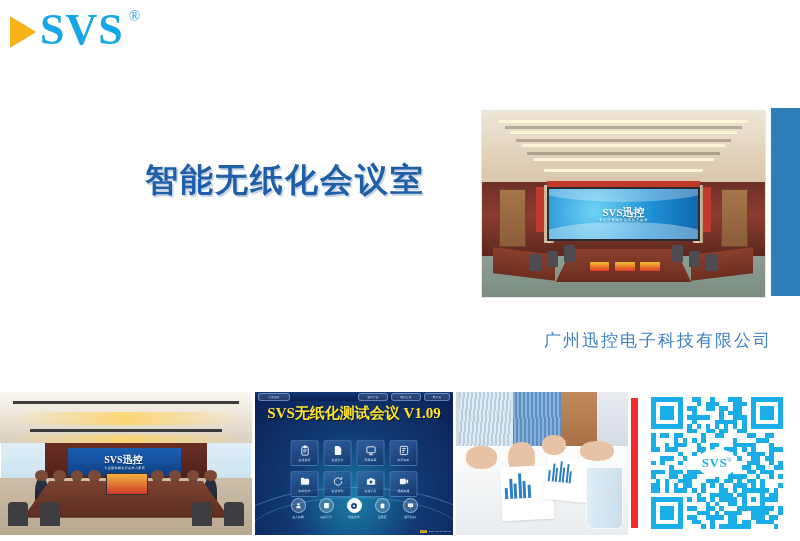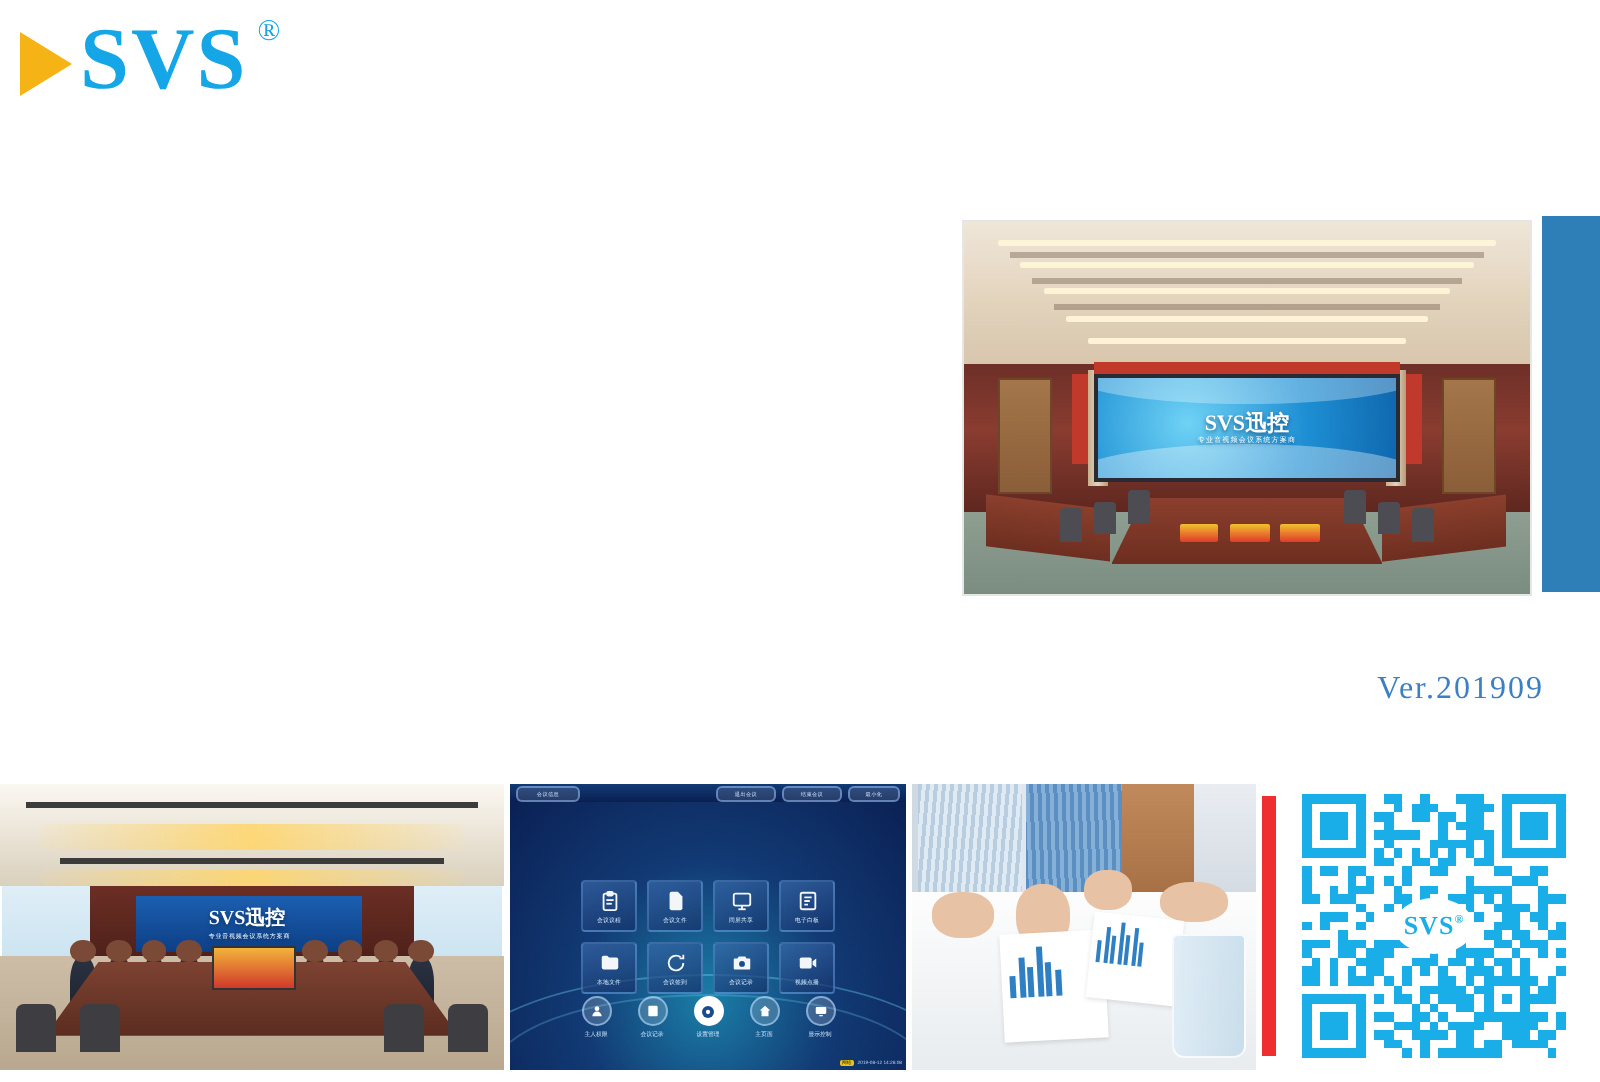--- a/index.html
+++ b/index.html
@@ -225,24 +225,25 @@
 
   <div class="logo">
     <span class="logo-tri"></span>
     <span class="logo-word">SVS</span>
     <span class="logo-reg">®</span>
   </div>
 
   <div class="accent-bar"></div>
 
   <div class="title-block">
+    <div class="title-line">智能无纸化会议室</div>
   </div>
 
   <div class="company-block">
-    <div class="company-ver">Ver.201909</div>
+    <div class="company-name">广州迅控电子科技有限公司</div>
   </div>
 
   <div class="hero">
     <div class="ceiling"></div>
     <div class="ceil-slat" style="left:6%;top:5%;width:88%;"></div>
     <div class="ceil-slat" style="left:10%;top:11%;width:80%;"></div>
     <div class="ceil-dark" style="left:8%;top:8%;width:84%;"></div>
     <div class="ceil-slat" style="left:14%;top:18%;width:72%;"></div>
     <div class="ceil-dark" style="left:12%;top:15%;width:76%;"></div>
     <div class="ceil-slat" style="left:18%;top:25%;width:64%;"></div>
@@ -338,20 +339,21 @@
 
       <div class="ui-top">
         <div class="pill" style="width:26px;">会议信息</div>
         <div class="pills-r">
           <div class="pill" style="width:24px;">退出会议</div>
           <div class="pill" style="width:24px;">结束会议</div>
           <div class="pill" style="width:20px;">最小化</div>
         </div>
       </div>
 
+      <div class="ui-title">SVS无纸化测试会议 V1.09</div>
 
       <div class="tile-grid">
         <div class="tile">
           <svg class="tile-ico" viewBox="0 0 24 24" fill="none" stroke="#fff" stroke-width="2">
               <rect x="5" y="4" width="14" height="18" rx="2"></rect>
               <rect x="9" y="2" width="6" height="4" rx="1" fill="#fff"></rect>
               <line x1="8" y1="11" x2="16" y2="11"></line>
               <line x1="8" y1="15" x2="14" y2="15"></line>
             </svg>
           <span class="tile-lbl">会议议程</span>

